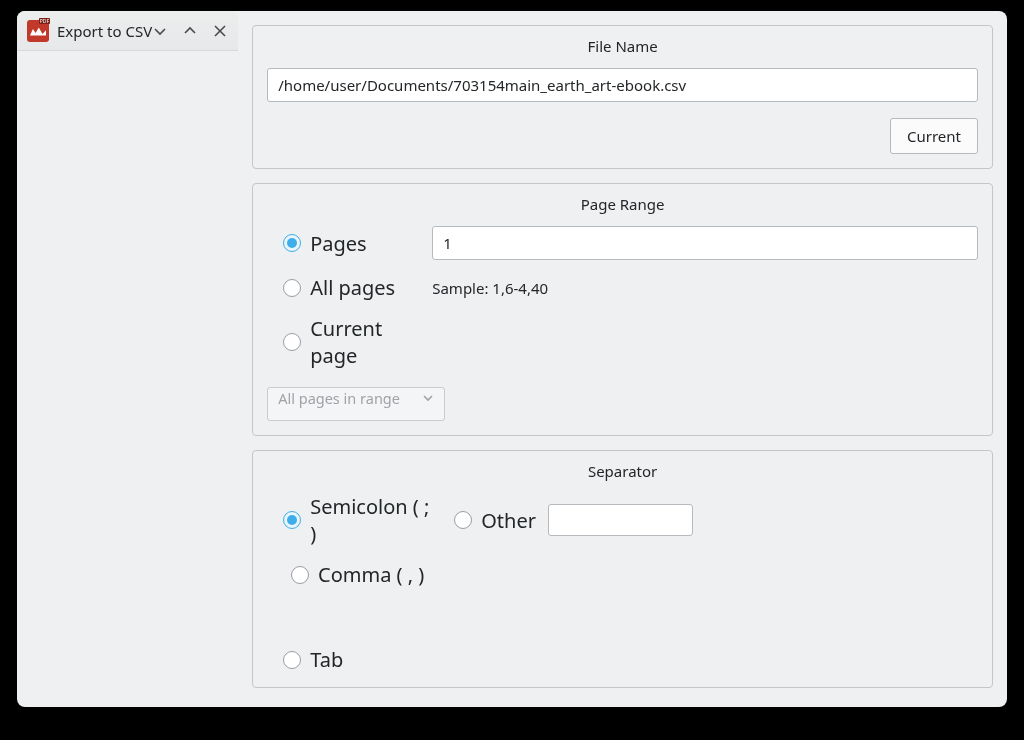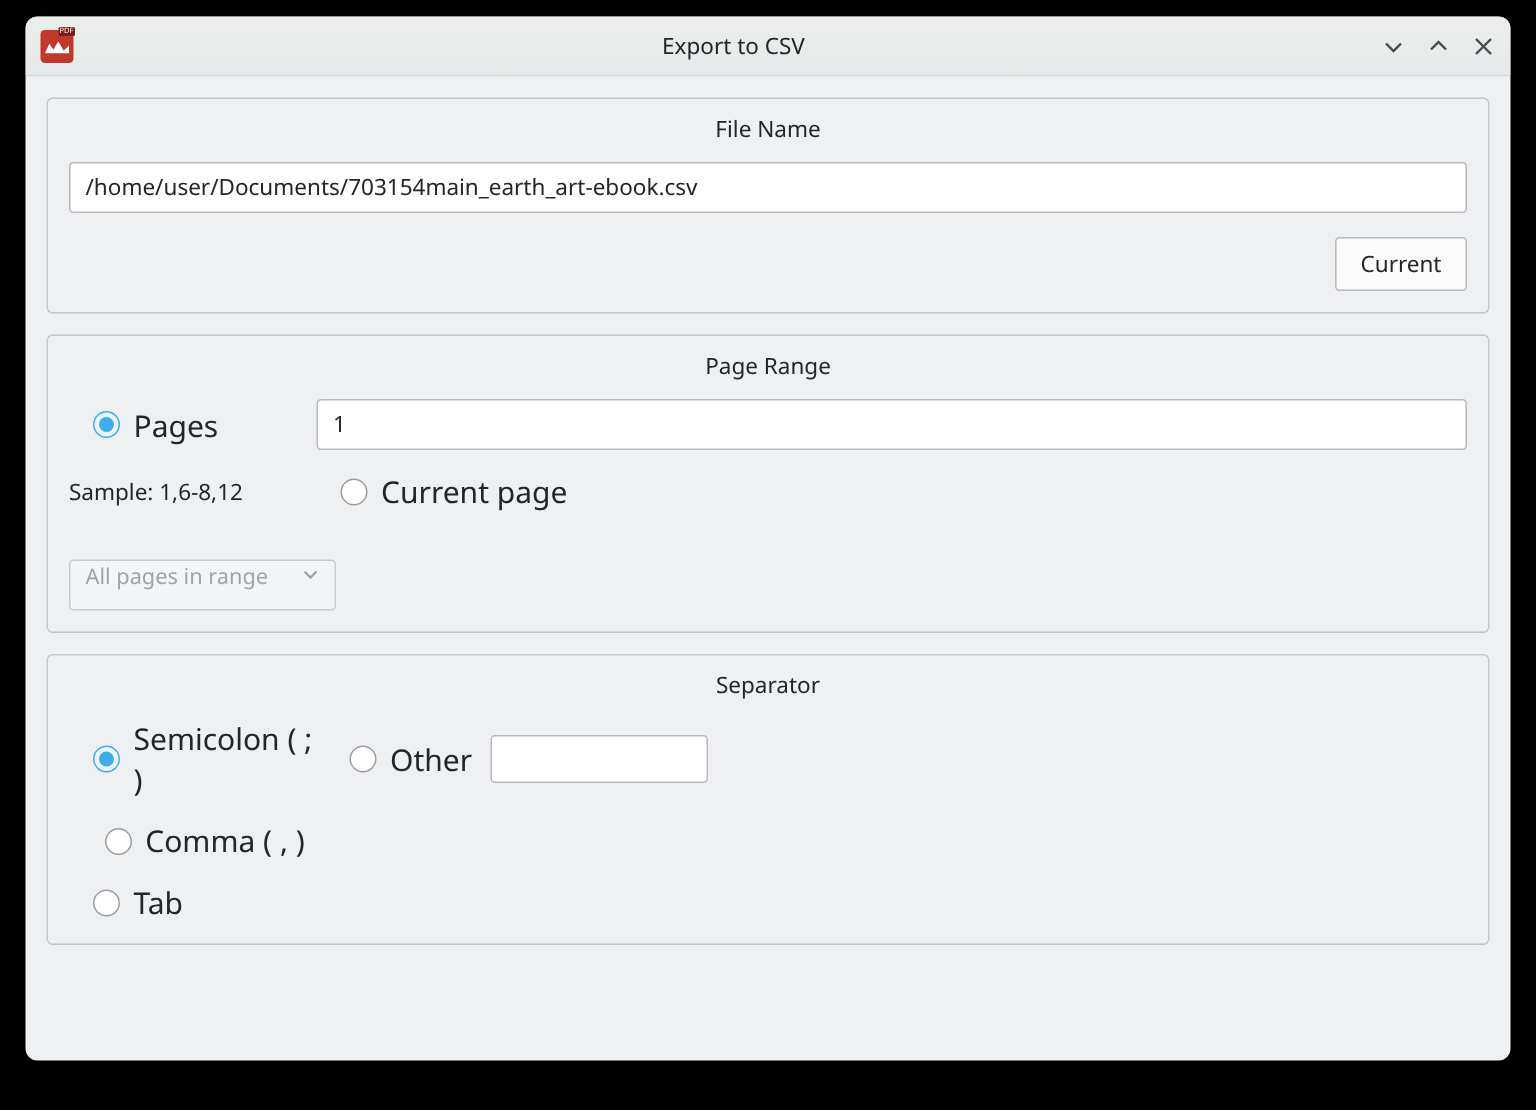--- a/index.html
+++ b/index.html
@@ -12,21 +12,21 @@
     color: #232629;
     overflow: hidden;
   }
   .window {
     position: absolute;
     left: 17px; top: 11px;
     width: 990px; height: 696px;
     background: #eff0f1;
     border-radius: 8px;
     box-shadow: 0 0 0 1px rgba(0,0,0,0.08);
-    display: flex; flex-direction: column;
+    display: flex; flex-direction: row;
   }
   .titlebar {
     height: 40px;
     display: flex; align-items: center;
     padding: 0 10px;
     border-bottom: 1px solid #d6d8da;
     border-radius: 8px 8px 0 0;
     background: linear-gradient(#eceded,#e7e8e9);
   }
   .title-icon {
@@ -245,21 +245,25 @@
 
     <fieldset class="group">
       <div class="group-title">Page Range</div>
       <div class="range-grid">
         <label class="radio selected">
           <span class="dot"></span>
           <span>Pages</span>
         </label>
         <input class="text-input" type="text" value="1" style="">
 
-        <div class="hint">Sample: 1,6-8,12</div>
+        <label class="radio">
+          <span class="dot"></span>
+          <span>All pages</span>
+        </label>
+        <div class="hint">Sample: 1,6-4,40</div>
 
         <label class="radio">
           <span class="dot"></span>
           <span>Current page</span>
         </label>
         <div></div>
 
         <div class="full">
           <div class="combo">
             <span>All pages in range</span>
@@ -286,21 +290,21 @@
         </label>
         <input class="other-input" type="text" value="" style="">
         <div></div>
 
         <label class="radio span3" style="grid-column:1;">
           <span class="dot"></span>
           <span>Comma ( , )</span>
         </label>
         <div style="grid-column:2 / span 3;"></div>
 
-        <label class="radio" style="grid-column:1;">
+        <label class="radio" style="grid-column:1;margin-top:44px;">
           <span class="dot"></span>
           <span>Tab</span>
         </label>
         <div style="grid-column:2 / span 3;"></div>
       </div>
     </fieldset>
 
 
   </div>
 </div>

